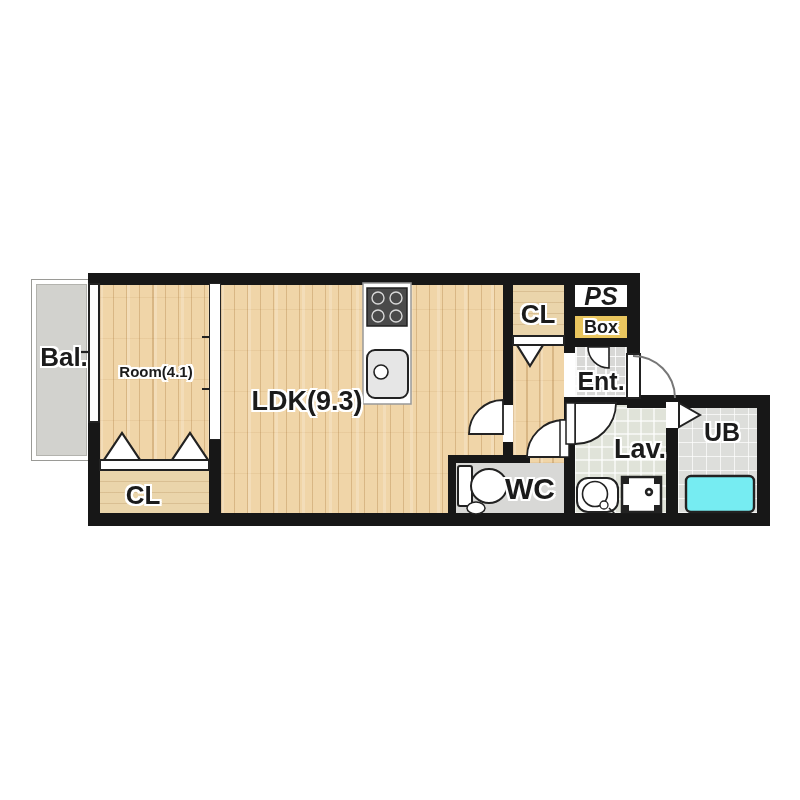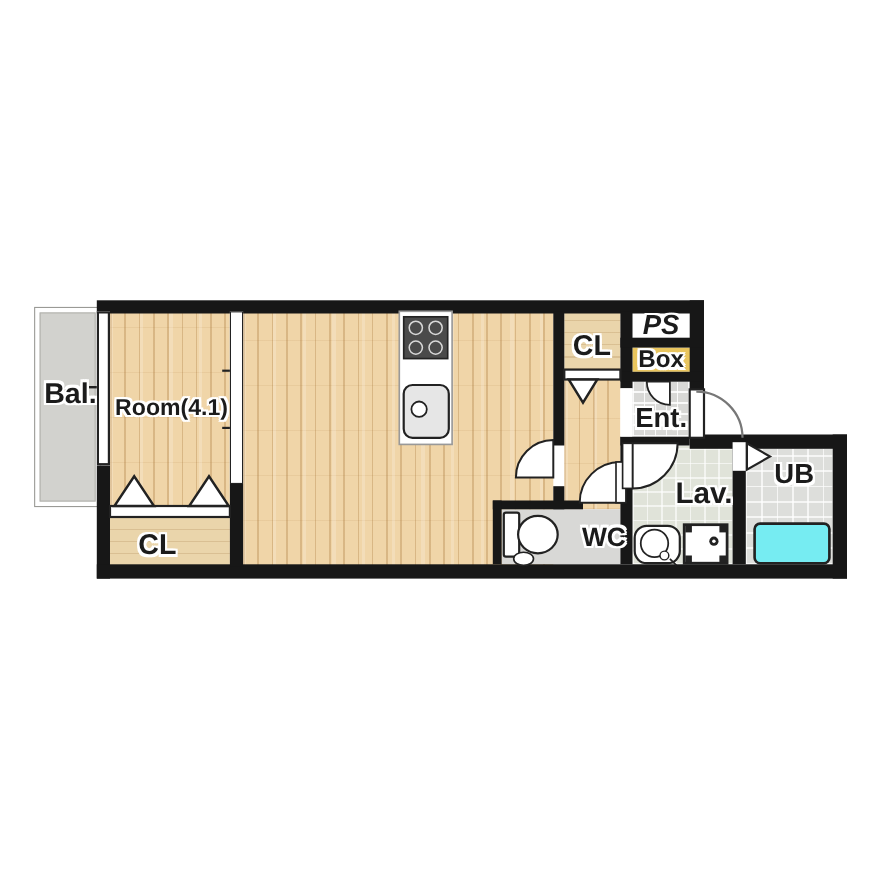--- a/index.html
+++ b/index.html
@@ -154,22 +154,23 @@
     </g>
 
     <rect x="686" y="476" width="68" height="36" rx="5" style="fill:var(--tub)" stroke="#222" stroke-width="2.4"></rect>
 
     <path d="M80,352 L88,352" stroke="#222" stroke-width="2.2"></path>
     <path d="M202,337 L209,337" stroke="#222" stroke-width="2"></path>
     <path d="M202,389 L209,389" stroke="#222" stroke-width="2"></path>
   </svg>
 
   <div class="lbl" style="left:64px;top:357px;font-size:26px;">Bal.</div>
-  <div class="lbl" style="left:156px;top:371px;font-size:21px;">Room(4.1)</div>
+  <div class="lbl" style="left:156px;top:371px;font-size:15px;">Room(4.1)</div>
+  <div class="lbl" style="left:307px;top:401px;font-size:27px;">LDK(9.3)</div>
   <div class="lbl" style="left:143px;top:495px;font-size:26px;">CL</div>
   <div class="lbl" style="left:538px;top:314px;font-size:26px;">CL</div>
   <div class="lbl" style="left:601px;top:296px;font-size:25px;font-style:italic;">PS</div>
-  <div class="lbl" style="left:601px;top:327px;font-size:22px;">Box</div>
+  <div class="lbl" style="left:601px;top:327px;font-size:18px;">Box</div>
   <div class="lbl" style="left:601px;top:381px;font-size:25px;">Ent.</div>
   <div class="lbl" style="left:630px;top:449px;font-size:27px;padding-left:20px;">Lav.</div>
   <div class="lbl" style="left:722px;top:432px;font-size:25px;">UB</div>
-  <div class="lbl" style="left:549px;top:489px;font-size:24px;">WC</div>
+  <div class="lbl" style="left:530px;top:489px;font-size:30px;">WC</div>
 </div>
 
 </body></html>

